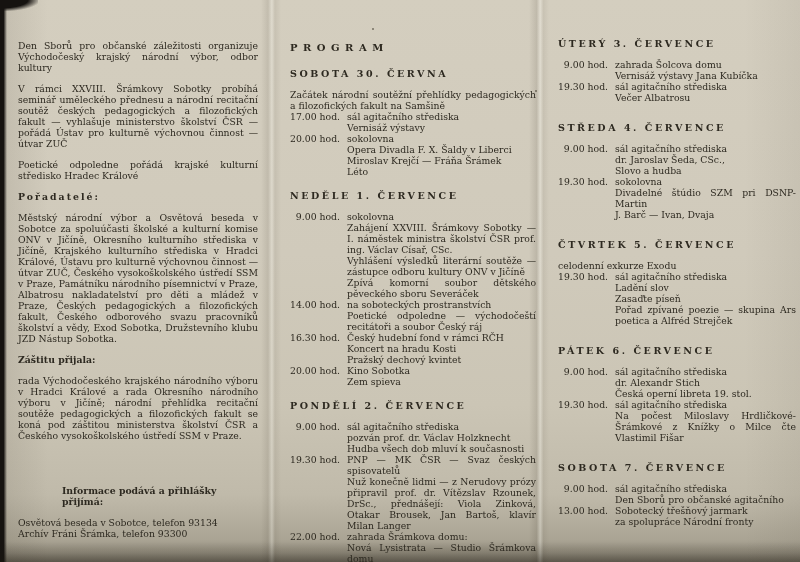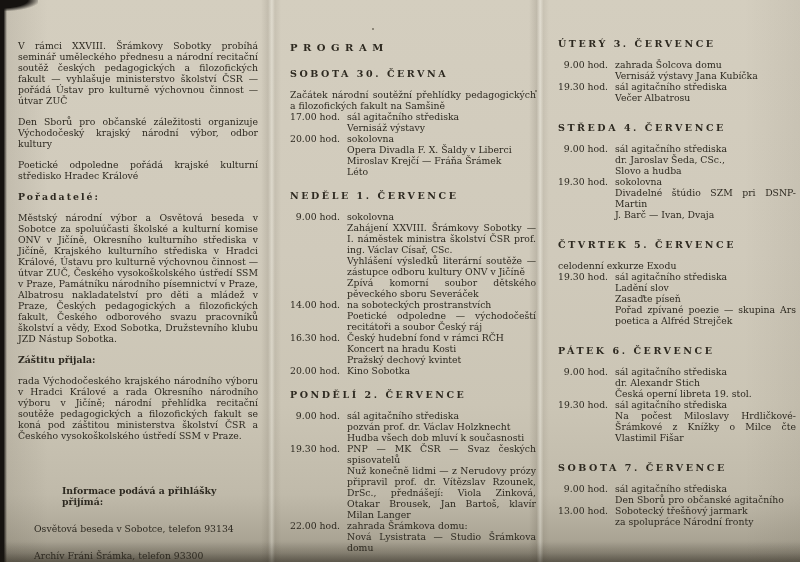--- a/index.html
+++ b/index.html
@@ -23,21 +23,21 @@
 
   .col{position:absolute;font-size:9.3px;line-height:11px;}
   .col-1{left:18px;width:240px;top:40px;}
   .col-2{left:290px;width:246px;top:42px;}
   .col-3{left:558px;width:238px;top:38px;}
 
   .para{margin:0 0 10px;text-align:justify;}
   .label{margin:3px 0 10px;font-weight:bold;}
   .label.spaced{letter-spacing:.22em;}
   .gap-before{margin-top:44px;margin-left:44px;}
-  .cline{margin:16px;}
+  .cline{margin:0;}
 
   .program-title{font-weight:bold;letter-spacing:.55em;font-size:10px;margin:0 0 15px;white-space:nowrap;}
   .day{margin-top:13px;}
   .program-title + .day{margin-top:0;}
   .col-3 .day:first-child{margin-top:0;}
   .col-3 .day{margin-top:19px;}
   .day-name{font-weight:bold;letter-spacing:.27em;font-size:9.5px;margin:0 0 10px;white-space:nowrap;}
   .day-note{margin:0;text-align:justify;}
   .event{display:flex;align-items:flex-start;}
   .ev-time{flex:0 0 50px;text-align:right;white-space:nowrap;}
@@ -52,22 +52,22 @@
   <div class="fold fold-1"></div>
   <div class="fold fold-2"></div>
   <div class="edge-left"></div>
   <div class="corner-tl"></div>
   <div class="bottom-shadow"></div>
   <div class="speck" style="left:535px;top:90px;width:2px;height:2px;"></div>
   <div class="speck" style="left:372px;top:28px;width:2px;height:2px;"></div>
   <div class="speck" style="left:706px;top:489px;width:2px;height:2px;"></div>
 
   <div class="col col-1" id="col-left">
+      <p class="para">Den Sborů pro občanské záležitosti organizuje Východočeský krajský národní výbor, odbor kultury</p>
       <p class="para">V rámci XXVIII. Šrámkovy Sobotky probíhá seminář uměleckého přednesu a národní recitační soutěž českých pedagogických a filozofických fakult — vyhlašuje ministerstvo školství ČSR — pořádá Ústav pro kulturně výchovnou činnost — útvar ZUČ</p>
-      <p class="para">Den Sborů pro občanské záležitosti organizuje Východočeský krajský národní výbor, odbor kultury</p>
       <p class="para">Poetické odpoledne pořádá krajské kulturní středisko Hradec Králové</p>
       <p class="label spaced">Pořadatelé:</p>
       <p class="para">Městský národní výbor a Osvětová beseda v Sobotce za spoluúčasti školské a kulturní komise ONV v Jičíně, Okresního kulturního střediska v Jičíně, Krajského kulturního střediska v Hradci Králové, Ústavu pro kulturně výchovnou činnost — útvar ZUČ, Českého vysokoškolského ústředí SSM v Praze, Památníku národního písemnictví v Praze, Albatrosu nakladatelství pro děti a mládež v Praze, Českých pedagogických a filozofických fakult, Českého odborového svazu pracovníků školství a vědy, Exod Sobotka, Družstevního klubu JZD Nástup Sobotka.</p>
       <p class="label">Záštitu přijala:</p>
       <p class="para">rada Východočeského krajského národního výboru v Hradci Králové a rada Okresního národního výboru v Jičíně; národní přehlídka recitační soutěže pedagogických a filozofických fakult se koná pod záštitou ministerstva školství ČSR a Českého vysokoškolského ústředí SSM v Praze.</p>
       <p class="label gap-before">Informace podává a přihlášky přijímá:</p>
       <p class="cline">Osvětová beseda v Sobotce, telefon 93134</p>
       <p class="cline">Archív Fráni Šrámka, telefon 93300</p>
     </div>
   <div class="col col-2" id="col-mid">
@@ -115,20 +115,21 @@
           <div class="ev-lines">
             <p class="ev-line">Český hudební fond v rámci RČH</p>
             <p class="ev-line">Koncert na hradu Kosti</p>
             <p class="ev-line">Pražský dechový kvintet</p>
           </div>
         </div>
         <div class="event">
           <div class="ev-time">20.00 hod.</div>
           <div class="ev-lines">
             <p class="ev-line">Kino Sobotka</p>
+            <p class="ev-line">Zem spieva</p>
           </div>
         </div>
       </section>
       <section class="day">
         <h2 class="day-name">PONDĚLÍ 2. ČERVENCE</h2>
         <div class="event">
           <div class="ev-time">9.00 hod.</div>
           <div class="ev-lines">
             <p class="ev-line">sál agitačního střediska</p>
             <p class="ev-line">pozván prof. dr. Václav Holzknecht</p>

